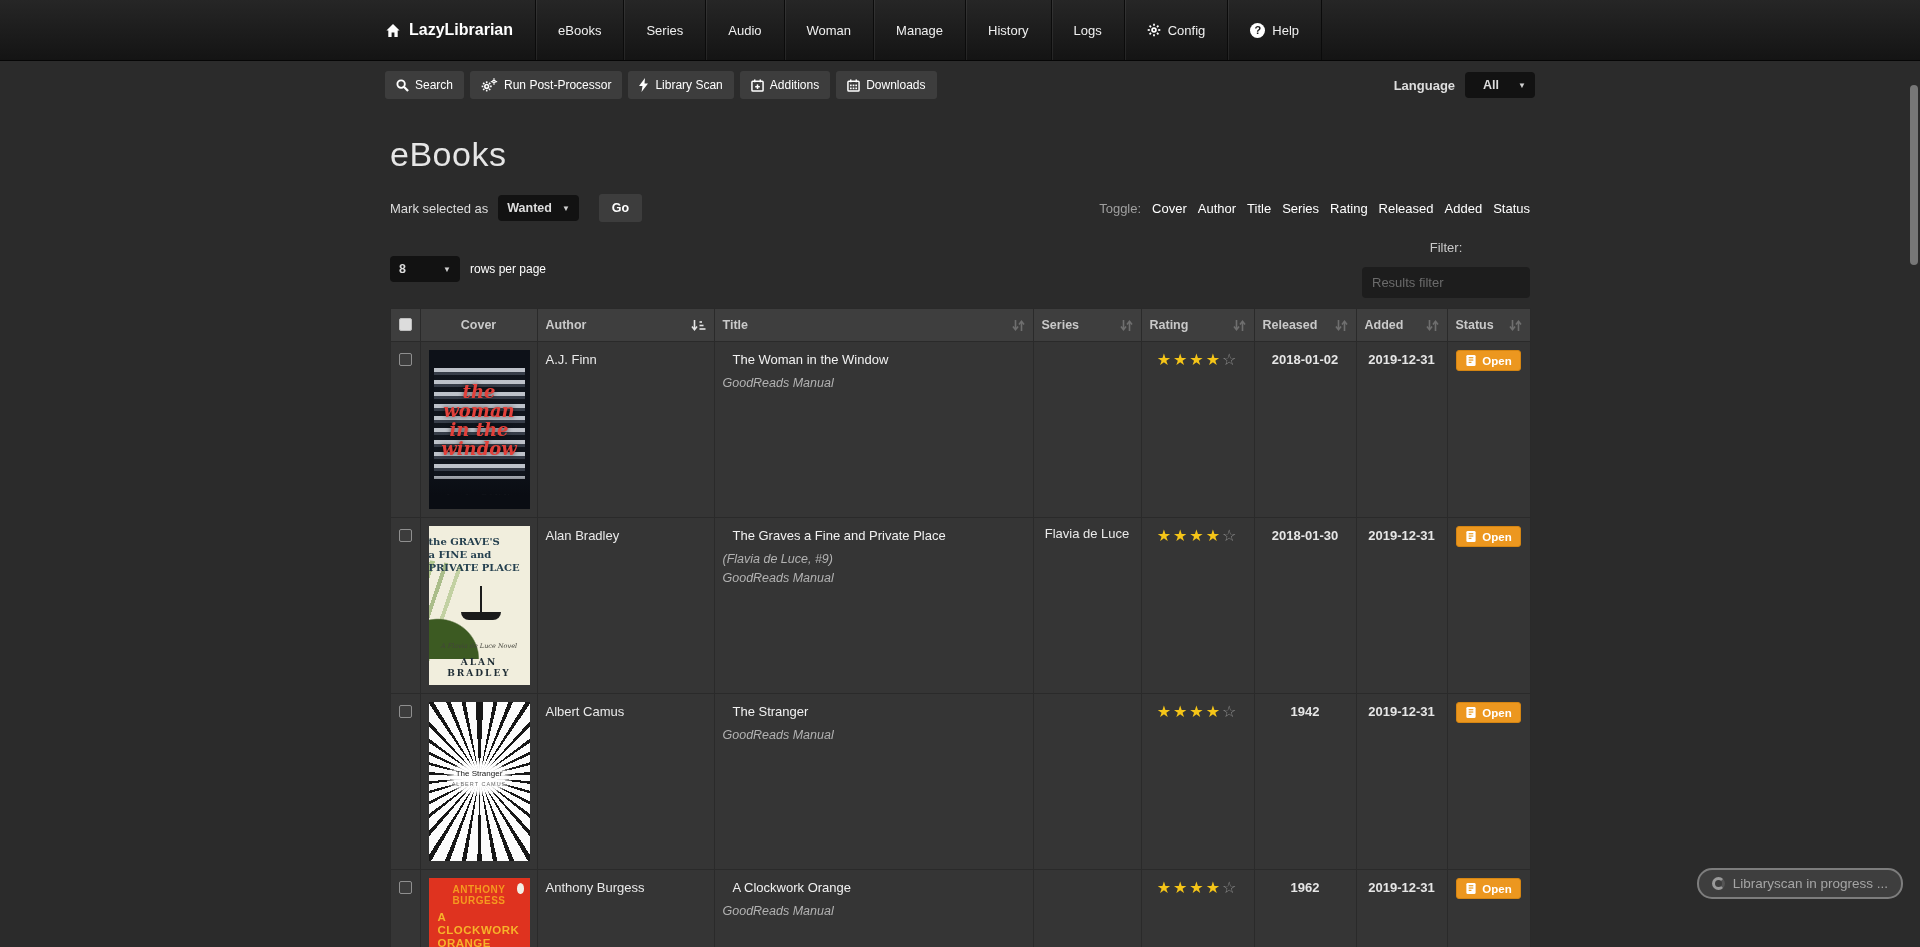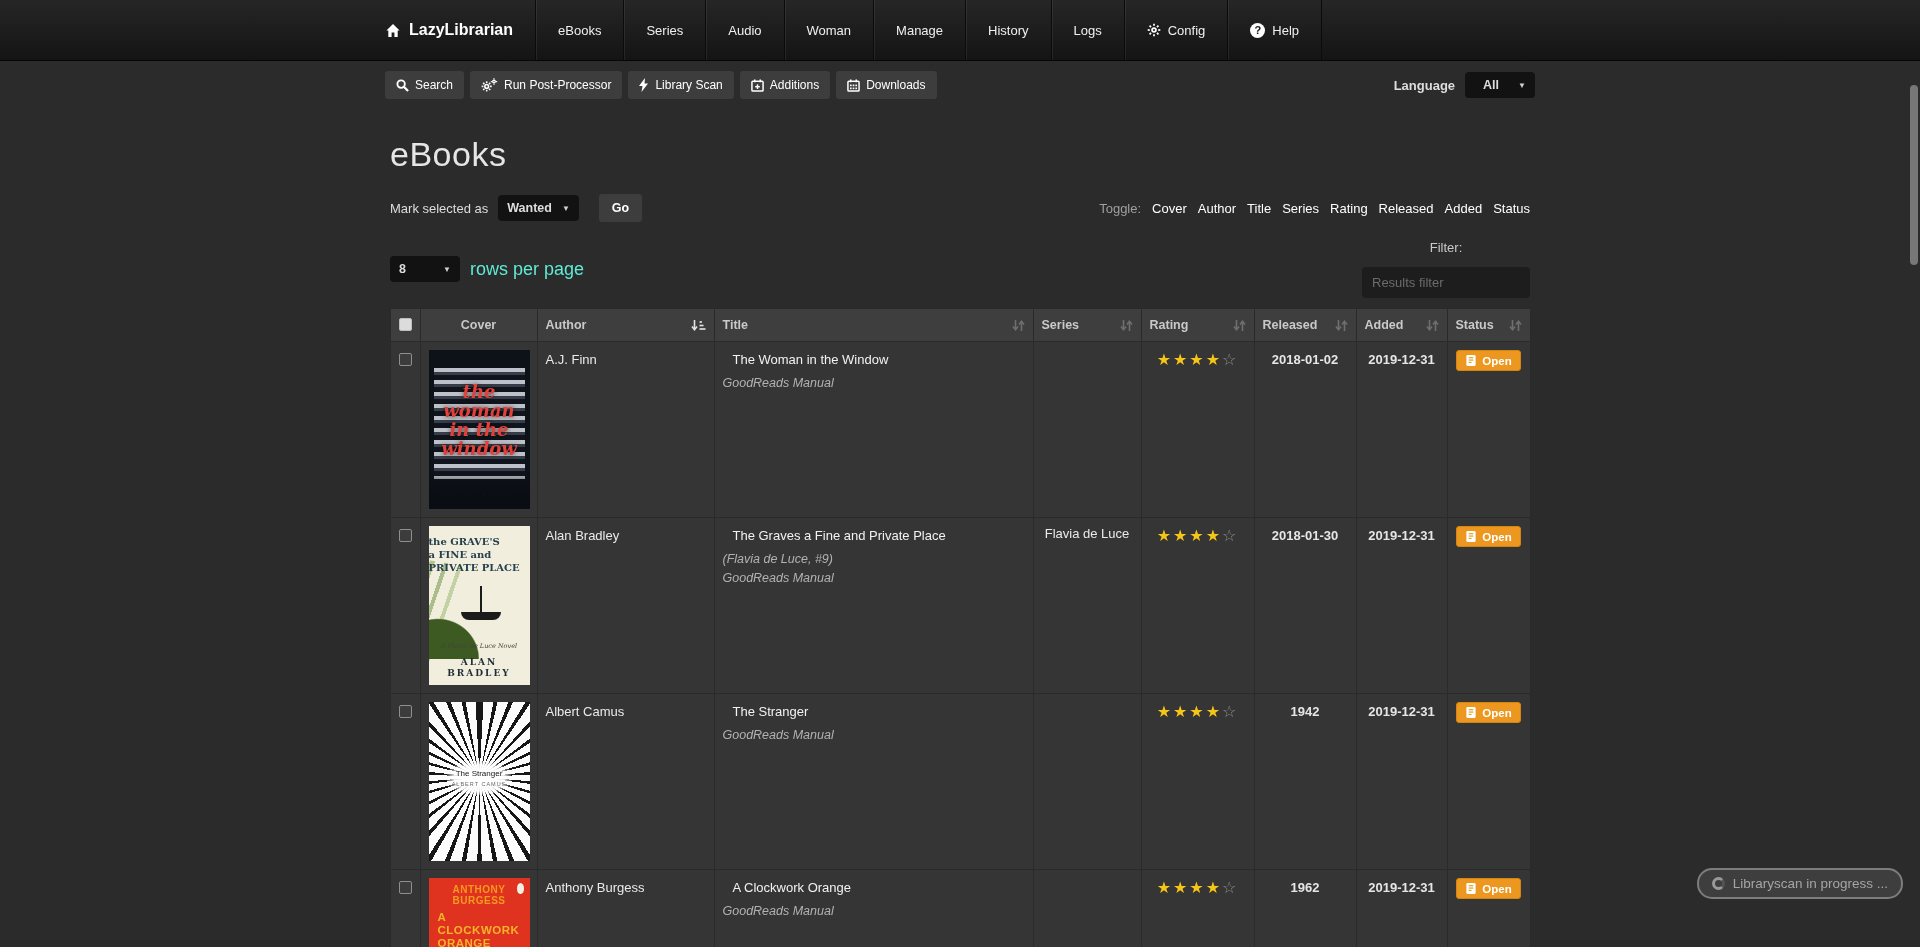--- a/index.html
+++ b/index.html
@@ -32,21 +32,21 @@
   
   .page-title { width:1140px; margin:36px auto 0; font-size:34px; font-weight:normal; color:#e6e6e6; letter-spacing:.5px; }
   .controls-row { width:1140px; margin:20px auto 0; display:flex; align-items:center; }
   .mark-label { font-size:13px; color:#ddd; margin-right:10px; }
   .go-btn { background:#3d3d3d; border:none; border-radius:3px; color:#fff; font-weight:bold; font-size:12.5px;
     padding:7px 13px; margin-left:20px; cursor:pointer; font-family:inherit; }
   .toggle-group { margin-left:auto; display:flex; align-items:center; gap:11px; font-size:13px; }
   .toggle-label { color:#9f9f9f; }
   .toggle-link { color:#fff; cursor:pointer; }
   .perpage-row { width:1140px; margin:18px auto 0; display:flex; align-items:center; }
-  .perpage-text { font-size:18px; color:#5eead4; margin-left:10px; }
+  .perpage-text { font-size:12px; color:#ffffff; margin-left:10px; }
   .filter-group { margin-left:auto; display:flex; align-items:center; gap:12px;flex-direction:column; }
   .filter-label { font-size:13px; color:#c9c9c9; }
   .filter-input { background:#1d1d1d; border:none; border-radius:4px; padding:8px 10px; width:168px; color:#ddd;
     font-size:13px; font-family:inherit; }
   .filter-input::placeholder { color:#6b6b6b; }
   
   table.books { width:1140px; margin:10px auto 0; border-collapse:collapse; table-layout:fixed; }
   .books th { background:#3e3e3e; border:1px solid #2a2a2a; padding:9px 8px; font-size:12.5px; color:#c9c9c9;
     text-align:left; cursor:pointer; }
   .books td { background:#353535; border:1px solid #2a2a2a; padding:8px; vertical-align:top; font-size:13px; color:#e4e4e4; }

